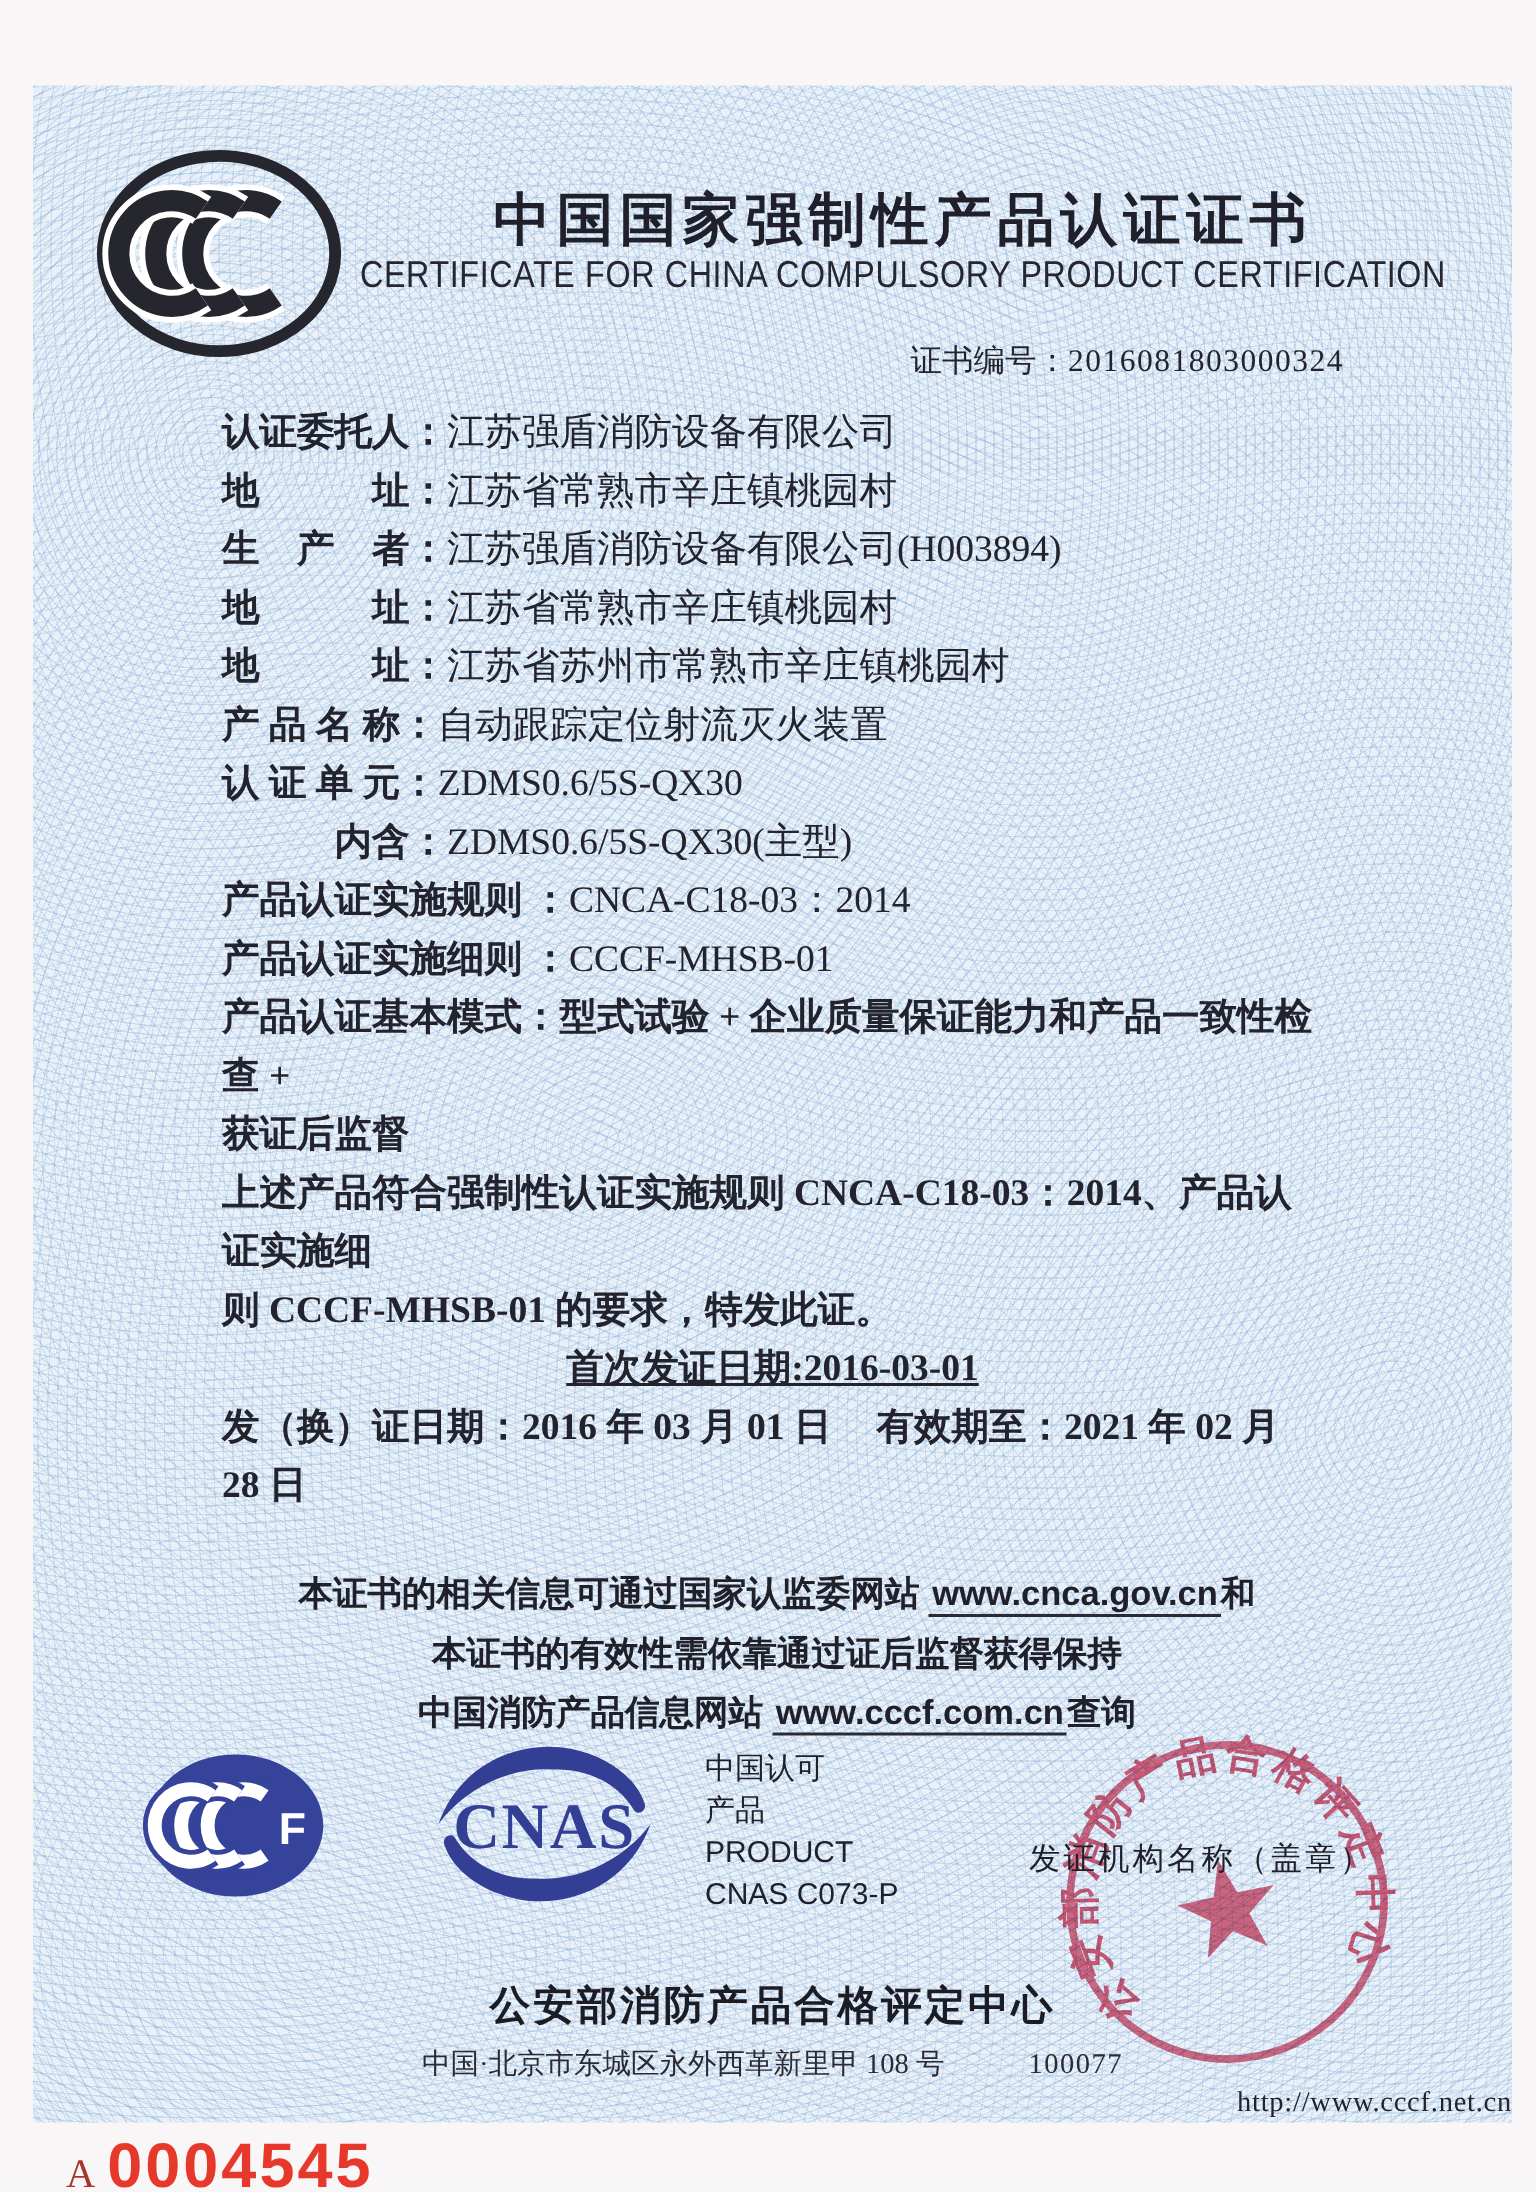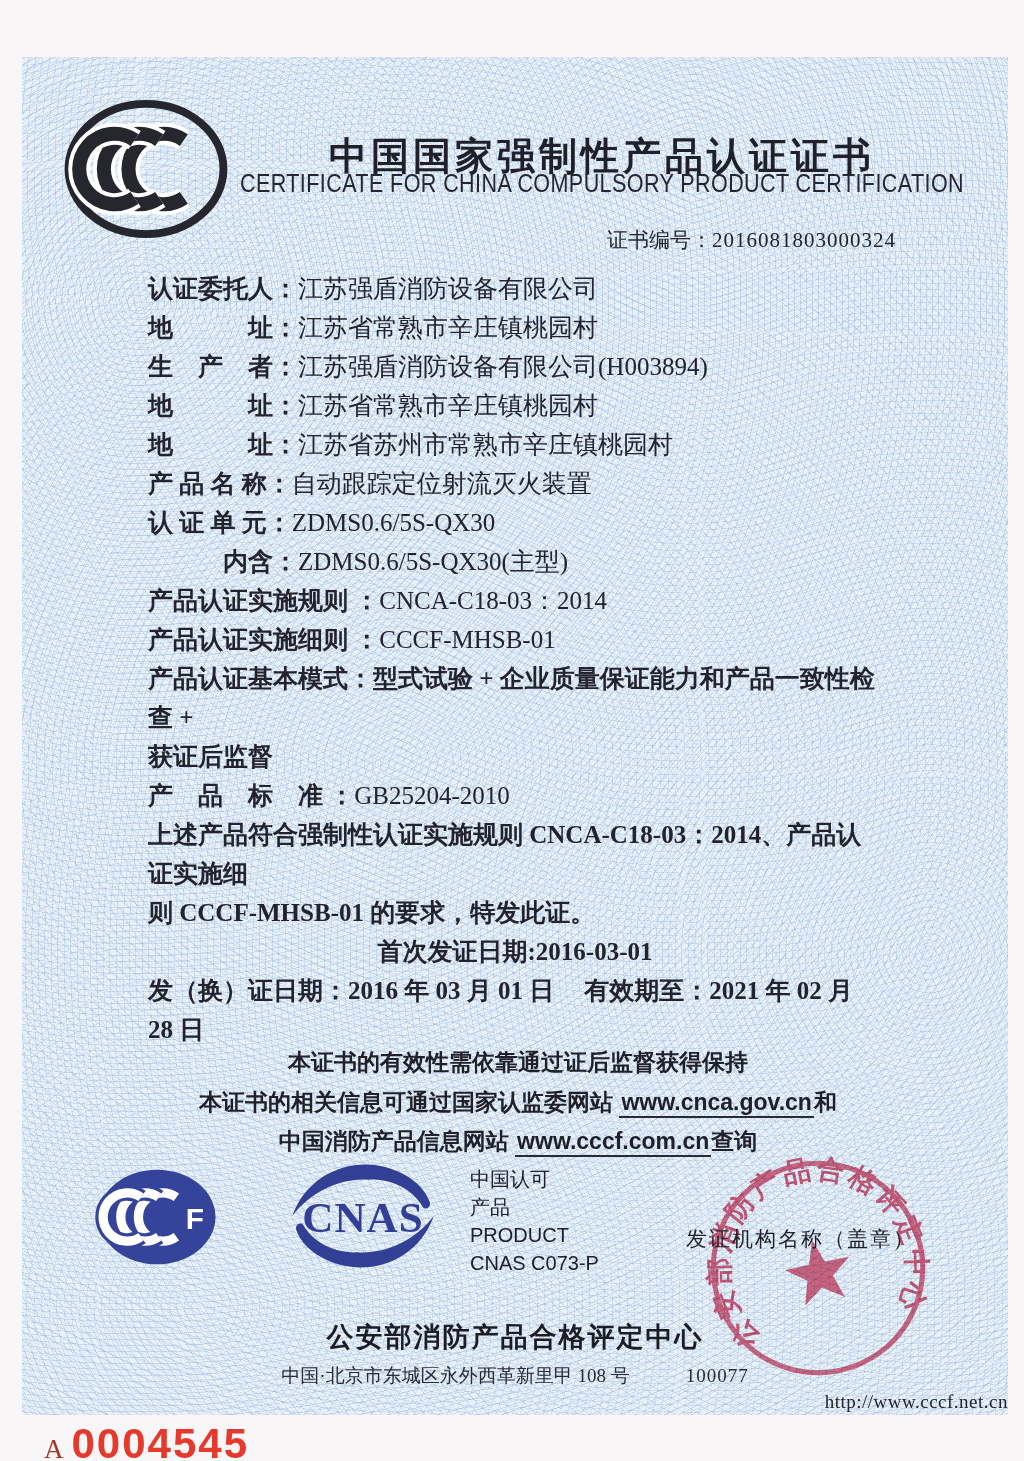--- a/index.html
+++ b/index.html
@@ -17,34 +17,34 @@
       repeating-radial-gradient(circle at 68% 8%,  rgba(122,160,212,0.24) 0 0.9px, transparent 0.9px 7px),
       repeating-radial-gradient(circle at 38% 52%, rgba(122,160,212,0.22) 0 0.9px, transparent 0.9px 8px),
       repeating-radial-gradient(circle at 92% 66%, rgba(122,160,212,0.24) 0 0.9px, transparent 0.9px 6.5px),
       repeating-radial-gradient(circle at 18% 92%, rgba(122,160,212,0.20) 0 0.9px, transparent 0.9px 7.5px),
       #e9f1f8;
   }
   .abs{position:absolute;}
   
   .ccc-logo{left:36px;top:36px;width:176px;height:152px;}
   .title-cn{left:230px;top:64px;width:700px;text-align:center;
-    font-size:38px;font-weight:700;letter-spacing:4px;color:#20202b;margin-top:10px;}
+    font-size:38px;font-weight:700;letter-spacing:4px;color:#20202b;}
   .title-en{left:130px;top:112px;width:900px;text-align:center;
     font-family:"Liberation Sans","DejaVu Sans",sans-serif;
     font-size:25px;color:#262630;transform:scaleX(0.86);transform-origin:50% 50%;
     white-space:nowrap;letter-spacing:0.5px;}
   .certno{left:585px;top:169px;font-size:21px;color:#23232d;}
   .certno .num{letter-spacing:1px;}
   
   .body-block{left:126px;top:212px;width:734px;font-size:25px;line-height:39px;color:#23232d;}
   .row .lbl{font-weight:700;}
   .row .val{}
   .row .val.b{font-weight:700;}
   .stmt{font-weight:700;}
-  .center-line{text-align:center;font-weight:700;}
+  .center-line{text-align:center;font-weight:700;text-decoration:underline;}
   .issue-line{font-weight:700;}
   .issue-line .gap{display:inline-block;width:30px;}
   
   .notice{left:86px;top:986px;width:820px;text-align:center;
     font-family:"Liberation Sans","DejaVu Sans",sans-serif;
     font-size:23px;line-height:39.5px;font-weight:600;color:#20202a;}
   .notice .url{font-weight:600;border-bottom:2px solid #2a2a34;padding:0 2px 1px 2px;}
   
   .cccf-logo{left:70px;top:1108px;width:130px;height:104px;}
   .cnas-logo{left:262px;top:1104px;width:158px;height:110px;}
@@ -96,34 +96,33 @@
     <div class="row"><span class="lbl">生　产　者：</span><span class="val">江苏强盾消防设备有限公司(H003894)</span></div>
     <div class="row"><span class="lbl">地　　　址：</span><span class="val">江苏省常熟市辛庄镇桃园村</span></div>
     <div class="row"><span class="lbl">地　　　址：</span><span class="val">江苏省苏州市常熟市辛庄镇桃园村</span></div>
     <div class="row"><span class="lbl">产 品 名 称：</span><span class="val">自动跟踪定位射流灭火装置</span></div>
     <div class="row"><span class="lbl">认 证 单 元：</span><span class="val">ZDMS0.6/5S-QX30</span></div>
     <div class="row"><span class="lbl">　　　内含：</span><span class="val">ZDMS0.6/5S-QX30(主型)</span></div>
     <div class="row"><span class="lbl">产品认证实施规则 ：</span><span class="val">CNCA-C18-03：2014</span></div>
     <div class="row"><span class="lbl">产品认证实施细则 ：</span><span class="val">CCCF-MHSB-01</span></div>
     <div class="row"><span class="lbl">产品认证基本模式：</span><span class="val b">型式试验 + 企业质量保证能力和产品一致性检查 +</span></div>
     <div class="row"><span class="lbl"></span><span class="val b">获证后监督</span></div>
-    <div class="row"><span class="lbl">产　品　标　准 ：</span><span class="val">GB25204-2010</span></div>
     <div class="stmt">上述产品符合强制性认证实施规则 CNCA-C18-03：2014、产品认证实施细</div>
     <div class="stmt">则 CCCF-MHSB-01 的要求，特发此证。</div>
     <div class="center-line">首次发证日期:2016-03-01</div>
     <div class="issue-line">
       <span>发（换）证日期：</span><span>2016 年 03 月 01 日</span><span class="gap"></span><span>有效期至：</span><span>2021 年 02 月 28 日</span>
     </div>
   </div>
 
   <div class="abs notice">
-    <div>本证书的有效性需依靠通过证后监督获得保持</div>
     <div>
       <span>本证书的相关信息可通过国家认监委网站 </span><span class="url">www.cnca.gov.cn</span><span>和</span>
     </div>
+    <div>本证书的有效性需依靠通过证后监督获得保持</div>
     <div>
       <span>中国消防产品信息网站 </span><span class="url">www.cccf.com.cn</span><span>查询</span>
     </div>
   </div>
 
   <svg class="abs cccf-logo" viewBox="0 0 140 110">
     <ellipse cx="70" cy="55" rx="63" ry="51" fill="#35439b"></ellipse>
     <g fill="none">
       <path d="M 90.9,33.7 A 26 26 0 1 0 90.9,76.3" stroke="#35439b" stroke-width="17"></path>
       <path d="M 90.9,33.7 A 26 26 0 1 0 90.9,76.3" stroke="#ffffff" stroke-width="10"></path>

